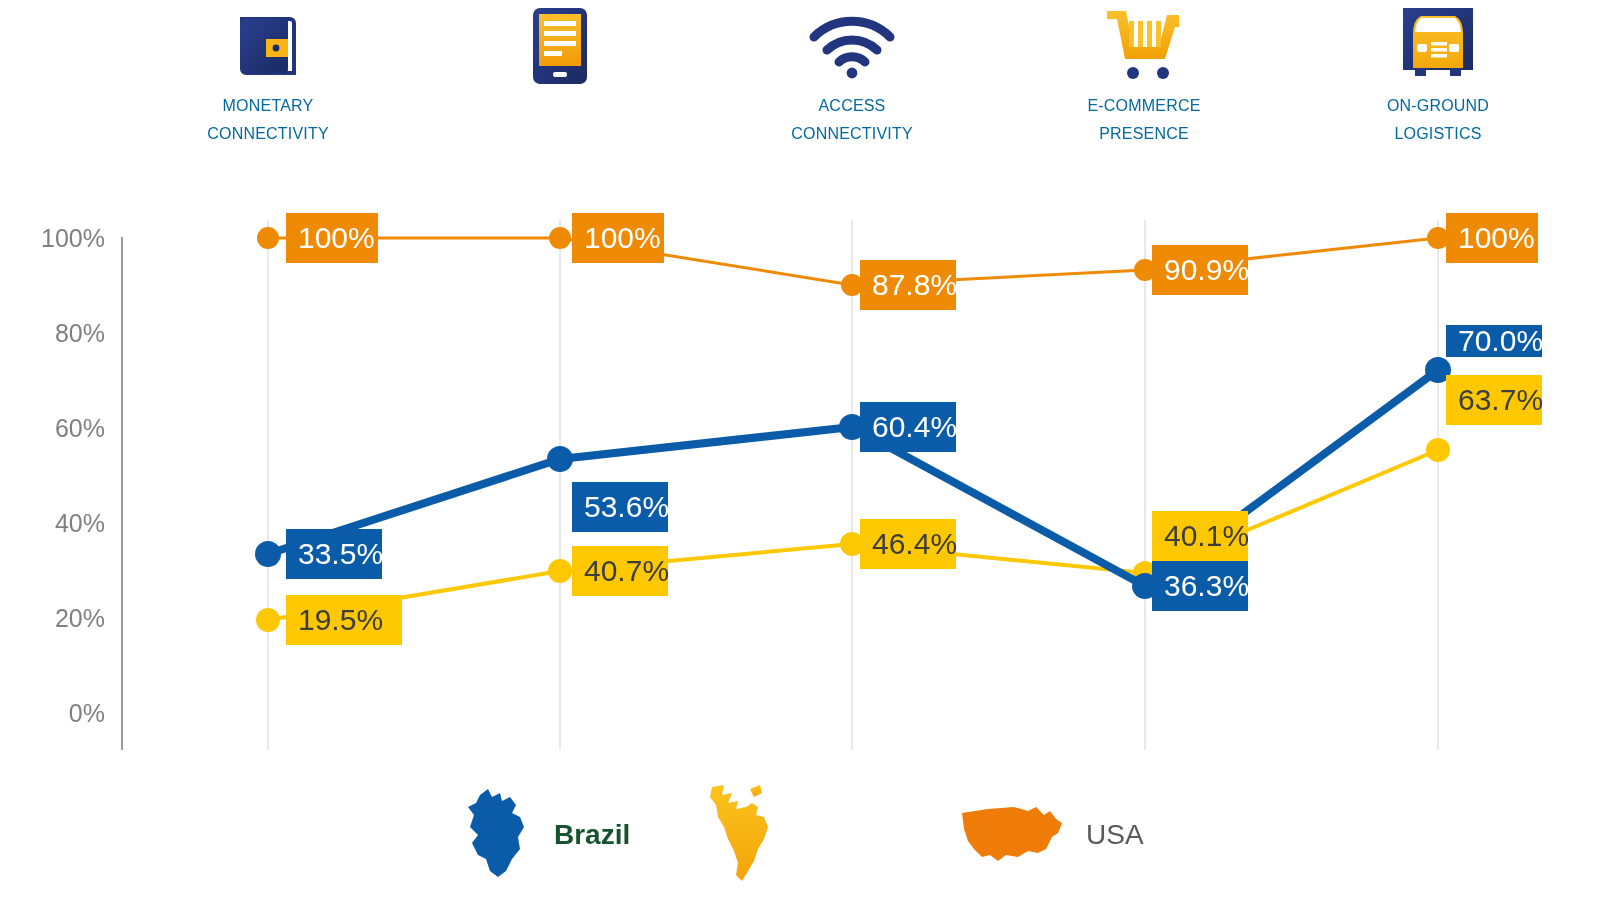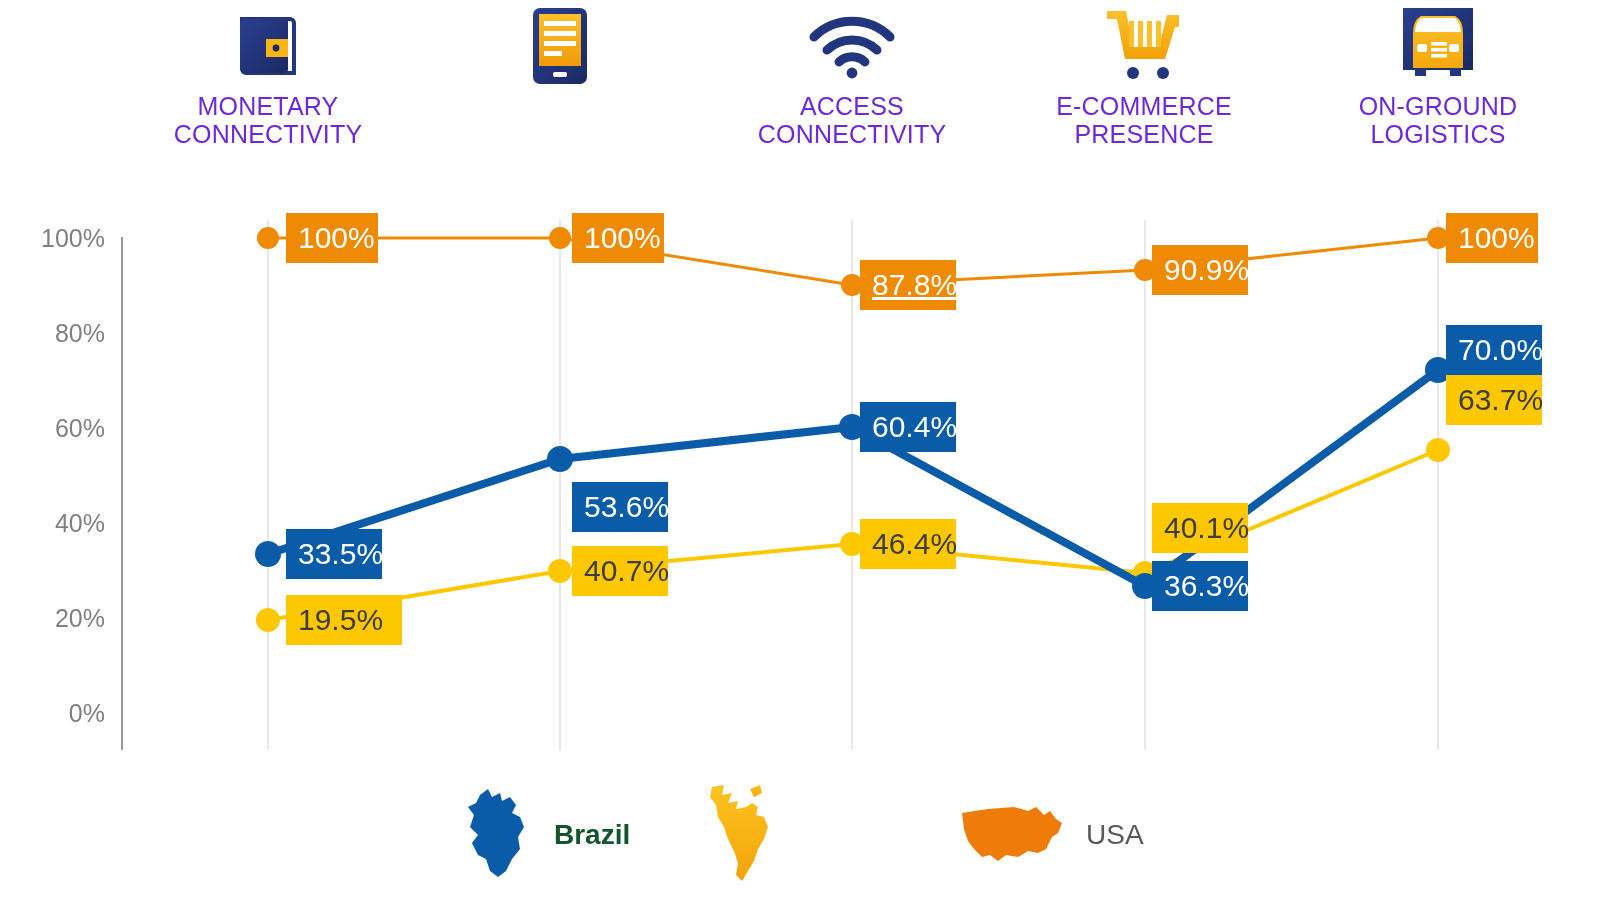--- a/index.html
+++ b/index.html
@@ -30,24 +30,24 @@
     margin-left: -130px;
     text-align: center;
   }
   .cat-icon-wrap {
     height: 92px;
     display: flex;
     align-items: center;
     justify-content: center;
   }
   .cat-label {
-    font-size: 25px;
+    font-size: 16px;
     line-height: 28px;
     letter-spacing: .2px;
-    color: #6d28d9;
+    color: #0369a1;
     white-space: pre-line;
   }
 
   
   #chart-area {
     position: absolute;
     left: 0;
     top: 180px;
     width: 1600px;
     height: 600px;
@@ -281,34 +281,34 @@
       <circle cx="268" cy="374" r="13" fill="#0a5ca8"></circle>
       <circle cx="560" cy="279" r="13" fill="#0a5ca8"></circle>
       <circle cx="852" cy="247" r="13" fill="#0a5ca8"></circle>
       <circle cx="1145" cy="406" r="13" fill="#0a5ca8"></circle>
       <circle cx="1438" cy="190" r="13" fill="#0a5ca8"></circle>
     </g>
   </svg>
 
   <div class="dlabel usa" style="left:286px;  top:33px;  width:92px;  height:50px;">100%</div>
   <div class="dlabel usa" style="left:572px;  top:33px;  width:92px;  height:50px;">100%</div>
-  <div class="dlabel usa" style="left:860px;  top:80px;  width:96px;  height:50px;text-decoration:underline;">87.8%</div>
+  <div class="dlabel usa" style="left:860px;  top:80px;  width:96px;  height:50px;">87.8%</div>
   <div class="dlabel usa" style="left:1152px; top:65px;  width:96px;  height:50px;">90.9%</div>
   <div class="dlabel usa" style="left:1446px; top:33px;  width:92px;  height:50px;">100%</div>
 
   <div class="dlabel brazil" style="left:286px;  top:349px; width:96px;  height:50px;">33.5%</div>
   <div class="dlabel brazil" style="left:572px;  top:254px; width:96px;  height:50px;margin-top:48px;">53.6%</div>
   <div class="dlabel brazil" style="left:860px;  top:222px; width:96px;  height:50px;">60.4%</div>
   <div class="dlabel brazil" style="left:1152px; top:381px; width:96px;  height:50px;">36.3%</div>
-  <div class="dlabel brazil" style="left:1446px; top:145px; width:96px;  height:50px;">70.0%</div>
+  <div class="dlabel brazil" style="left:1446px; top:145px; width:96px;  height:32px;">70.0%</div>
 
   <div class="dlabel latam" style="left:286px;  top:415px; width:116px;  height:50px;">19.5%</div>
   <div class="dlabel latam" style="left:572px;  top:366px; width:96px;  height:50px;">40.7%</div>
   <div class="dlabel latam" style="left:860px;  top:339px; width:96px;  height:50px;">46.4%</div>
-  <div class="dlabel latam" style="left:1152px; top:323px; width:96px;  height:50px;">40.1%</div>
+  <div class="dlabel latam" style="left:1152px; top:331px; width:96px;  height:50px;">40.1%</div>
   <div class="dlabel latam" style="left:1446px; top:195px; width:96px;  height:50px;">63.7%</div>
 </div>
 
 <div id="legend">
 
   <div class="legend-item" style="left:462px">
     <span class="legend-shape">
       <svg width="74" height="96" viewBox="0 0 74 96">
         <path d="M18 10 L26 4 L30 12 L38 8 L40 16 L48 12 L54 20 L50 28 L58 32 L62 42
                  L56 52 L58 64 L50 74 L44 86 L36 92 L28 86 L24 74 L16 70 L10 58

